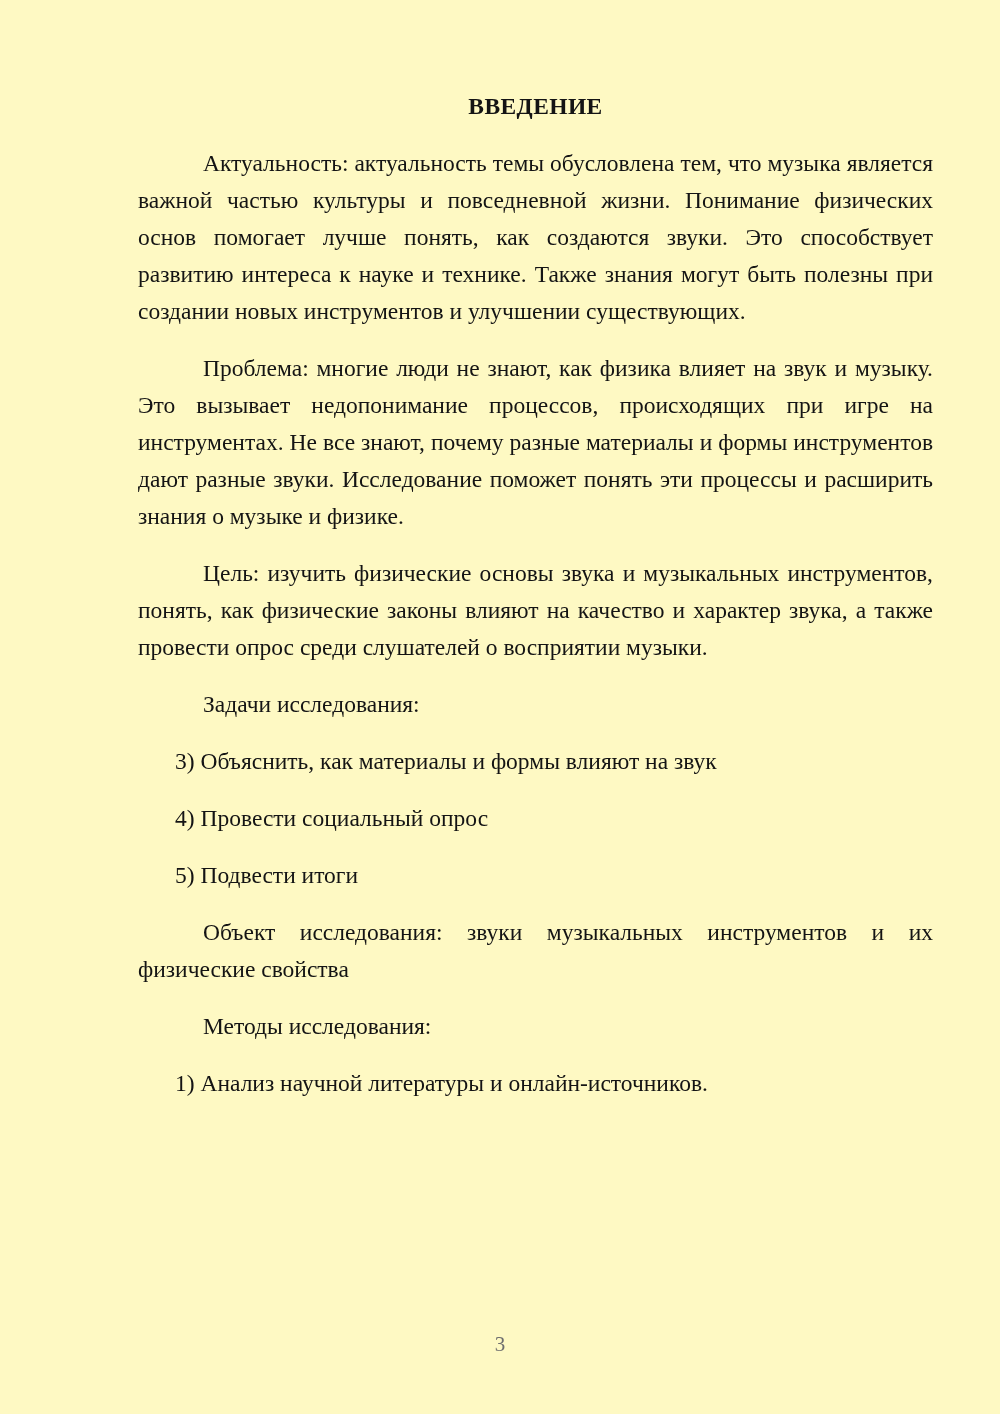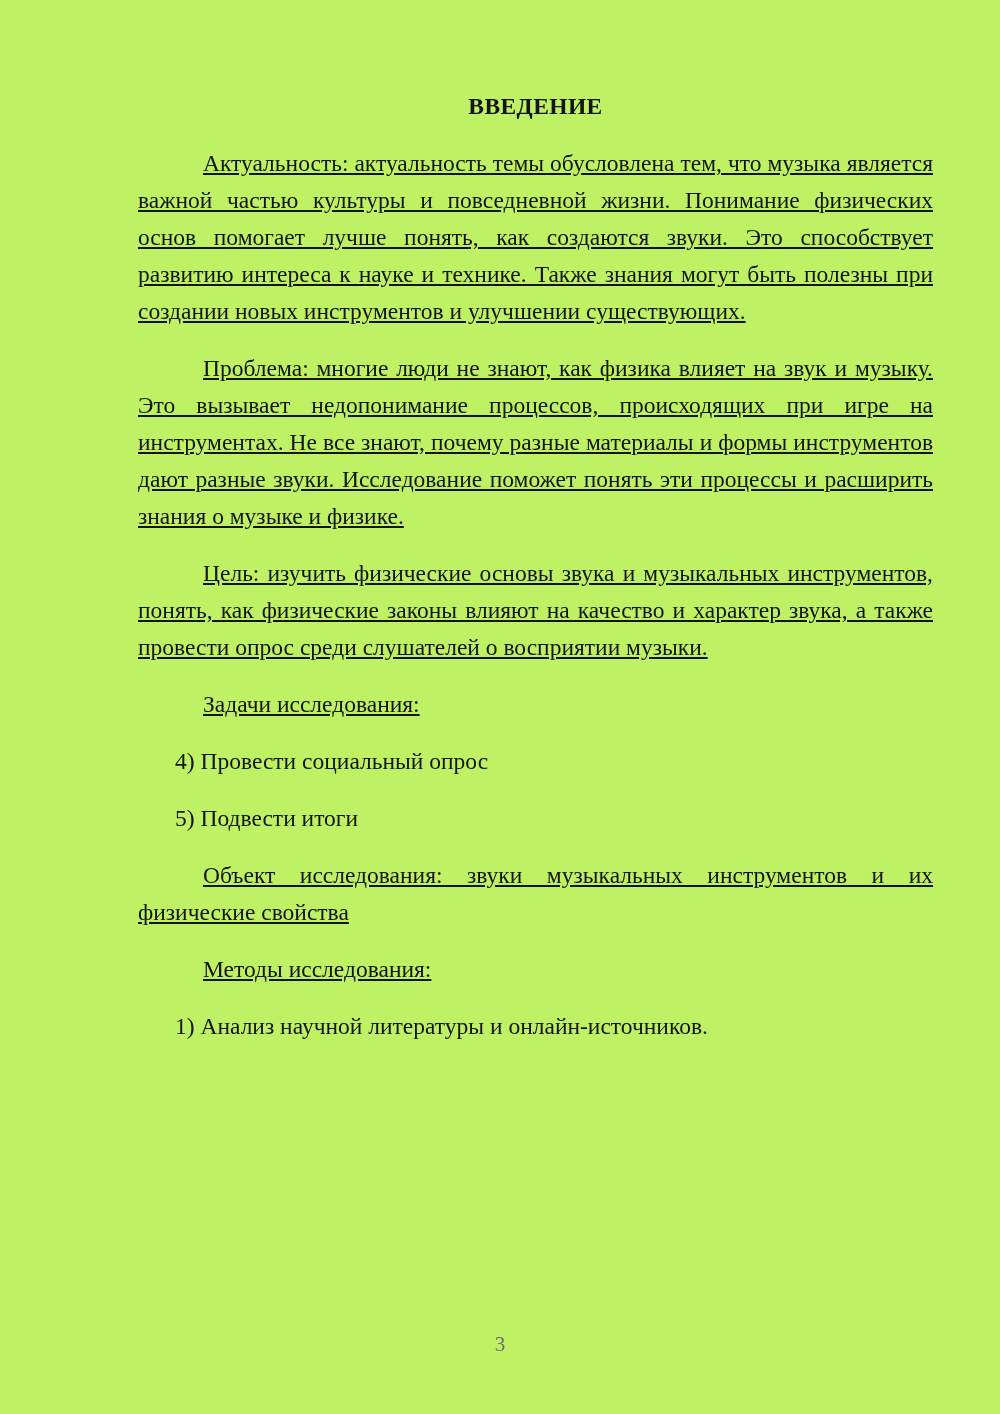--- a/index.html
+++ b/index.html
@@ -4,21 +4,21 @@
 <style>
   html, body {
     margin: 0;
     padding: 0;
     background: #ffffff;
   }
   .page {
     position: relative;
     width: 1000px;
     height: 1414px;
-    background: #bef264;
+    background: #fef9c3;
     margin: 0 auto;
     overflow: hidden;
     font-family: "Liberation Serif", "DejaVu Serif", serif;
     color: #141414;
   }
   .content {
     position: absolute;
     left: 138px;
     top: 88px;
     width: 795px;
@@ -33,21 +33,20 @@
   }
   .para {
     font-size: 23.5px;
     line-height: 37px;
     text-align: justify;
     text-justify: inter-word;
     text-indent: 65px;
     margin: 0;
     padding-top: 20px;
     hyphens: none;
-    text-decoration: underline;
   }
   .list-item {
     font-size: 23.5px;
     line-height: 37px;
     text-align: left;
     margin: 0;
     padding-top: 20px;
     padding-left: 37px;
     text-indent: 0;
   }
@@ -73,20 +72,21 @@
     <h1 class="doc-title">ВВЕДЕНИЕ</h1>
 
     <p class="para">Актуальность: актуальность темы обусловлена тем, что музыка является важной частью культуры и повседневной жизни. Понимание физических основ помогает лучше понять, как создаются звуки. Это способствует развитию интереса к науке и технике. Также знания могут быть полезны при создании новых инструментов и улучшении существующих.</p>
 
     <p class="para">Проблема: многие люди не знают, как физика влияет на звук и музыку. Это вызывает недопонимание процессов, происходящих при игре на инструментах. Не все знают, почему разные материалы и формы инструментов дают разные звуки. Исследование поможет понять эти процессы и расширить знания о музыке и физике.</p>
 
     <p class="para">Цель: изучить физические основы звука и музыкальных инструментов, понять, как физические законы влияют на качество и характер звука, а также провести опрос среди слушателей о восприятии музыки.</p>
 
     <p class="para">Задачи исследования:</p>
 
+    <p class="list-item">3) Объяснить, как материалы и формы влияют на звук</p>
     <p class="list-item">4) Провести социальный опрос</p>
     <p class="list-item">5) Подвести итоги</p>
 
     <p class="para">Объект исследования: звуки музыкальных инструментов и их физические свойства</p>
 
 
 
     <p class="para">Методы исследования:</p>
 
     <p class="list-item">1) Анализ научной литературы и онлайн-источников.</p>

